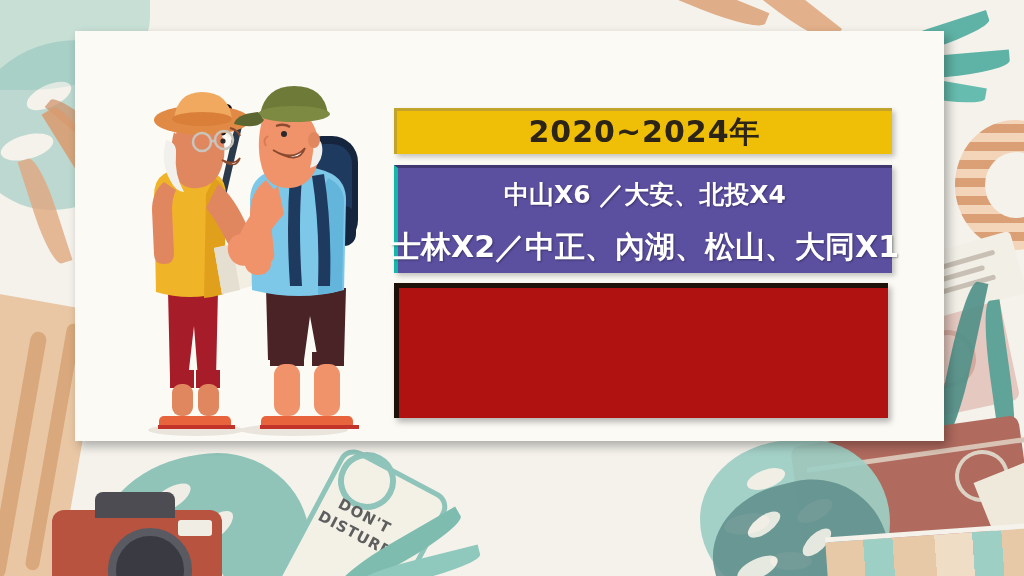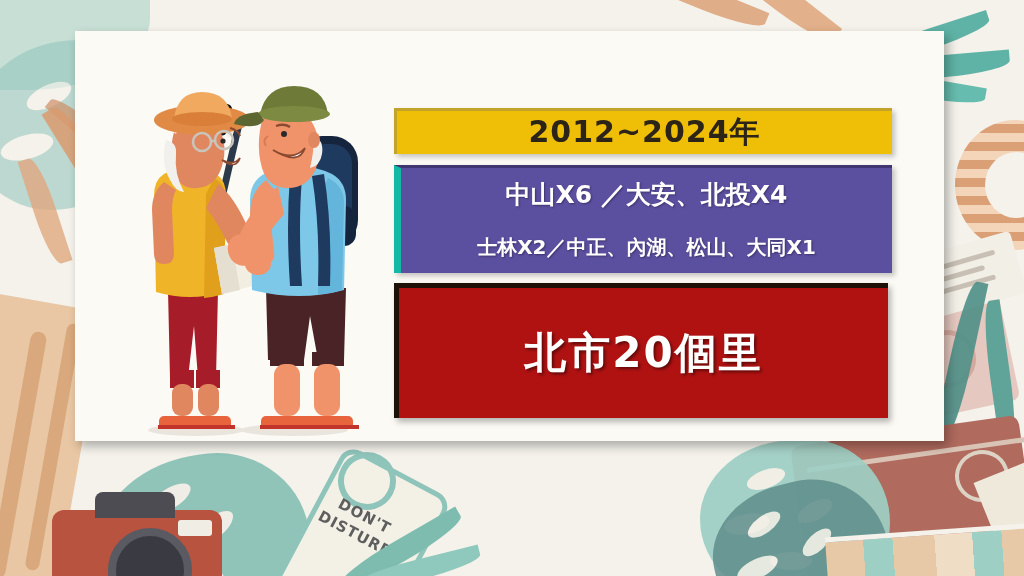--- a/index.html
+++ b/index.html
@@ -442,31 +442,31 @@
     font-size: 30px;
     letter-spacing: 1px;
     box-shadow: 3px 3px 5px rgba(0,0,0,.22);
   }
 
   #banner-districts {
     top: 165px;
     width: 498px; height: 108px;
     background: #5B4FA0;
     border-top: 3px solid #3F3672;
-    border-left: 7px solid #14b8a6;
+    border-left: 4px solid #14b8a6;
     color: #FFFFFF;
     font-size: 25px;
     line-height: 52px;
     box-shadow: 3px 3px 5px rgba(0,0,0,.22);
   }
   #banner-districts .line {
     white-space: nowrap;
     text-shadow: 1px 1px 2px rgba(0,0,0,.35);
   }
-  #banner-districts .line2 { font-size: 20px; }
+  #banner-districts .line2 { font-size: 30px; }
 
   #banner-alert {
     top: 283px;
     width: 494px; height: 135px;
     background: #B01212;
     border-top: 5px solid #1E1208;
     border-left: 5px solid #1E1208;
     box-shadow: 3px 4px 6px rgba(0,0,0,.28);
   }
   #banner-alert .alert-line1 {
@@ -669,25 +669,24 @@
       <path d="M158 48 q8 -3 14 1" stroke="#8A4A30" stroke-width="2.4" fill="none"></path>
       <path d="M155 72 q20 12 32 -2 q-6 18 -32 2 z" fill="#FFFFFF" stroke="#8A4A30" stroke-width="1.8"></path>
       <path d="M150 58 q-6 4 -2 10" stroke="#D97A52" stroke-width="2" fill="none"></path>
 
       <ellipse cx="196" cy="62" rx="6" ry="8" fill="#E08760"></ellipse>
     </svg>
   </div>
 
 
   <div class="banner" id="banner-years">
-    <span>2012~2024年</span>
+    <span>2020~2024年</span>
   </div>
 
   <div class="banner" id="banner-districts">
     <span class="line line1">中山X6 ／大安、北投X4</span>
     <span class="line line2">士林X2／中正、內湖、松山、大同X1</span>
   </div>
 
   <div class="banner" id="banner-alert">
-    <span class="alert-line1">北市20個里</span>
   </div>
 
 </div>
 
 </body></html>

